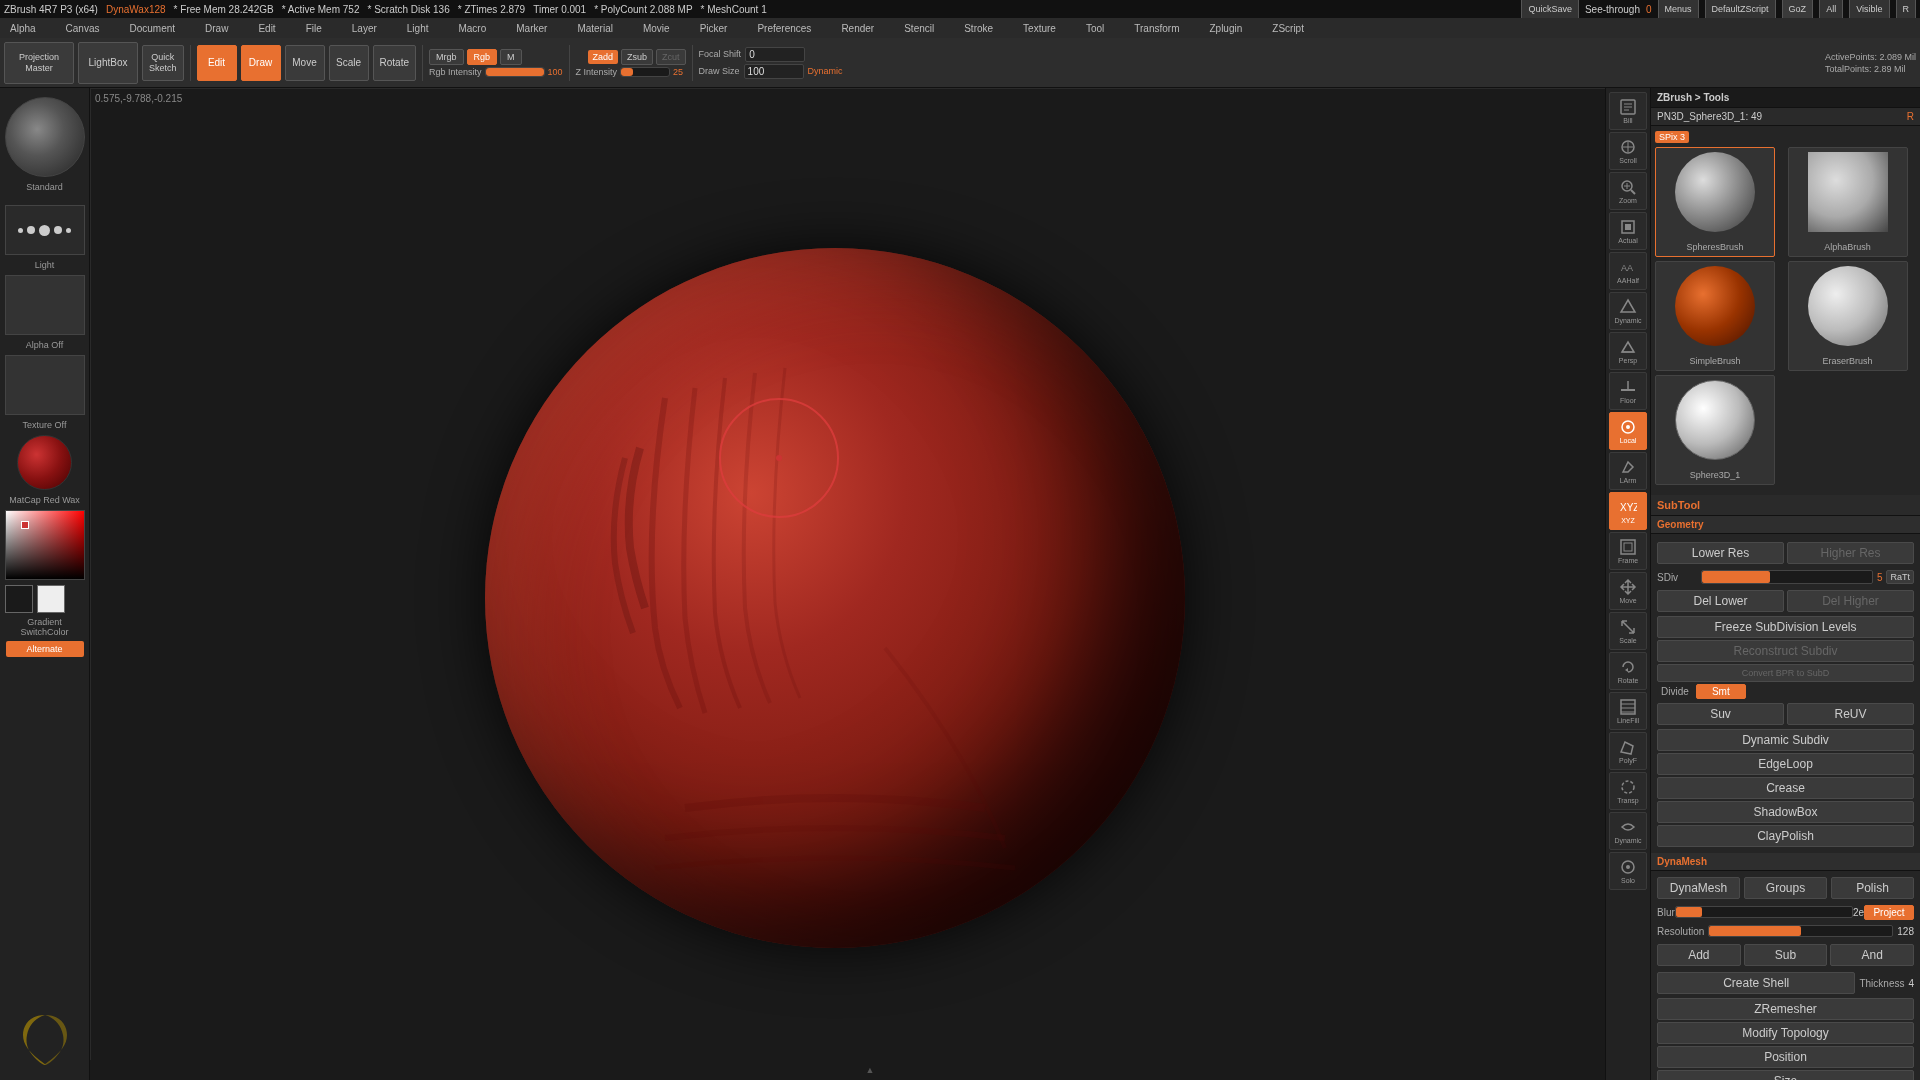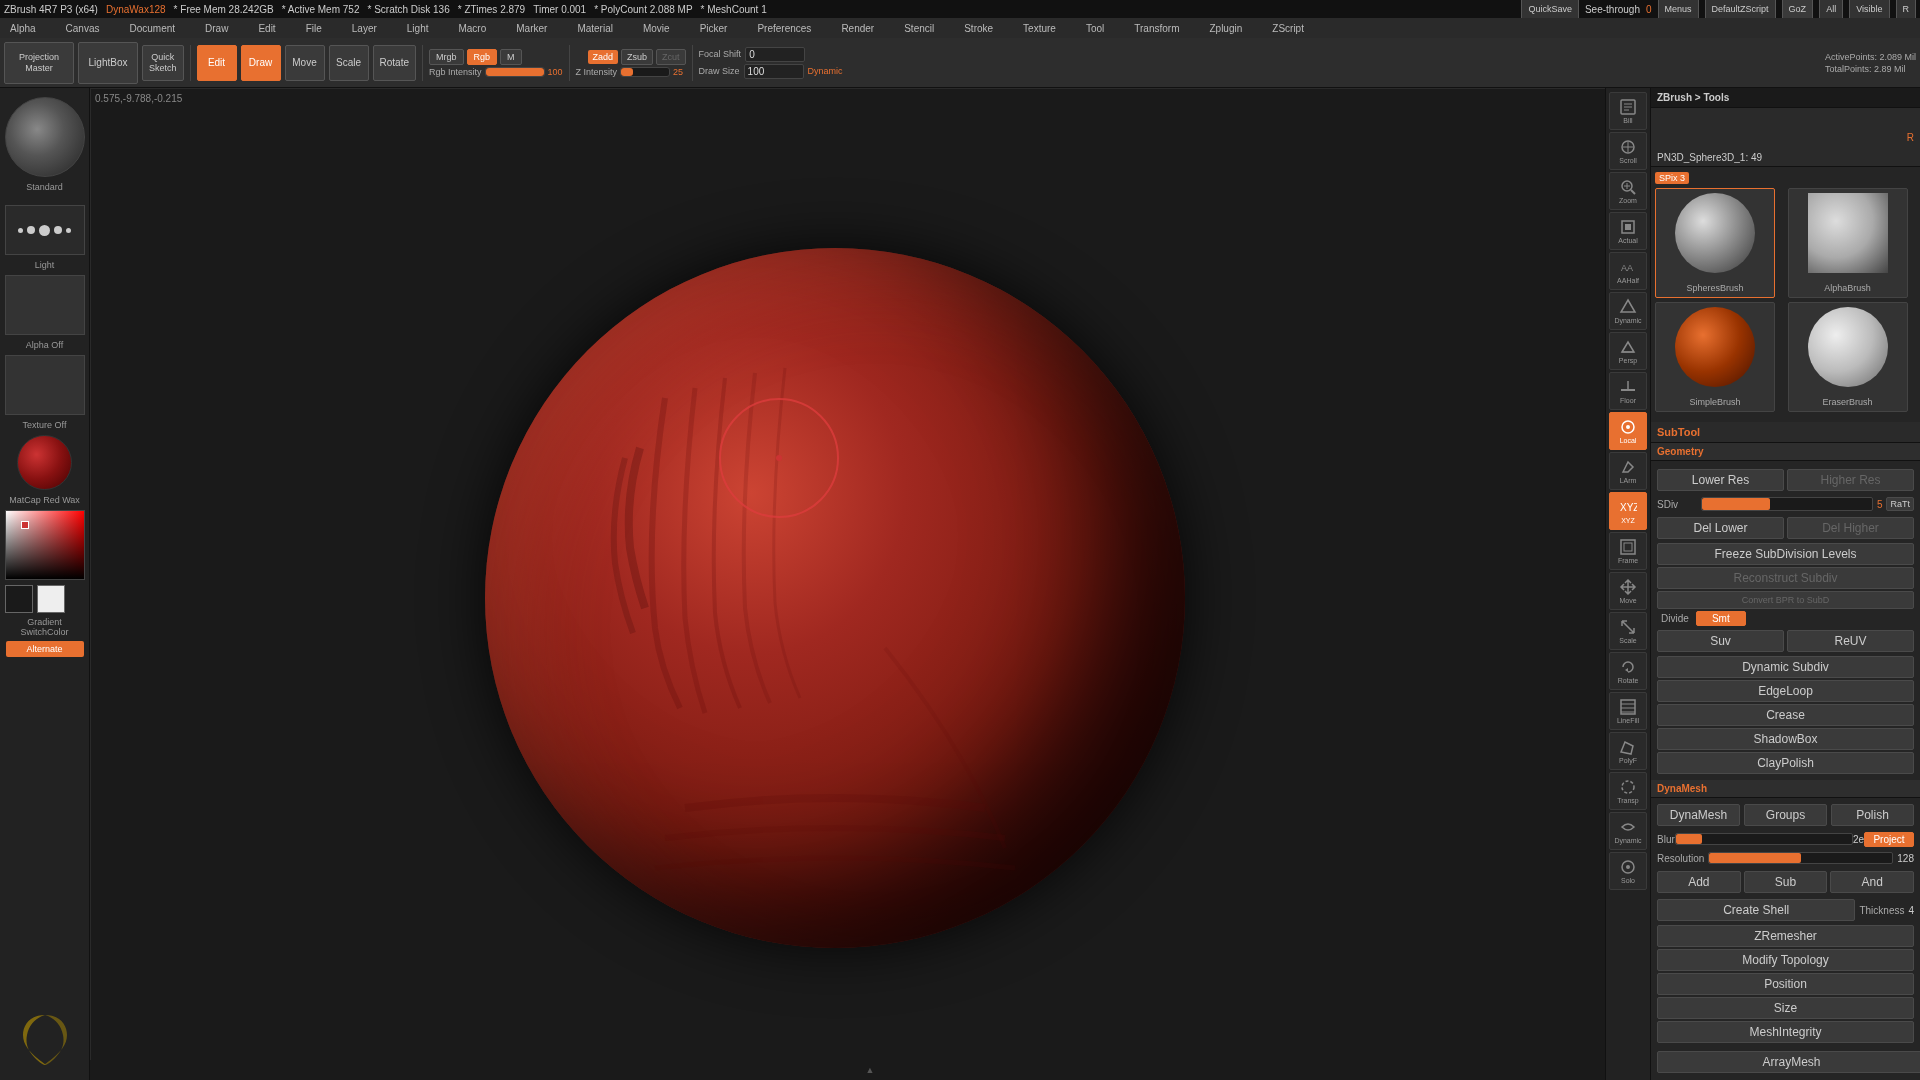--- a/index.html
+++ b/index.html
@@ -917,21 +917,21 @@
     <span style="font-size:7px">Solo</span>
   </div>
 </div>
 
 <div id="right-panel-brushes">
 
   <div style="background:#1a1a1a;padding:4px 6px;display:flex;align-items:center;gap:4px;border-bottom:1px solid #111;">
     <span style="font-size:10px;color:#ccc;font-weight:bold;">ZBrush &gt; Tools</span>
   </div>
   <div style="background:#2a2a2a;padding:3px 6px;border-bottom:1px solid #111;display:flex;align-items:center;justify-content:space-between;">
-    <span style="font-size:10px;color:#ccc;margin-top:41px;">PN3D_Sphere3D_1: 49</span>
+    <span style="font-size:10px;color:#ccc;">PN3D_Sphere3D_1: 49</span>
     <span style="color:#e87030;cursor:pointer;font-size:10px;">R</span>
   </div>
 
   <div style="padding:4px;">
     <div style="background:#e87030;color:#fff;font-size:9px;padding:1px 4px;border-radius:2px;display:inline-block;margin-bottom:4px;">SPix 3</div>
     <div class="brush-grid">
 
       <div class="brush-thumb selected">
         <div style="width:80px;height:80px;border-radius:50%;background:radial-gradient(circle at 35% 35%,#ddd 0%,#888 50%,#333 100%);"></div>
         <span class="brush-name">SpheresBrush</span>
@@ -946,20 +946,24 @@
         <div style="width:80px;height:80px;border-radius:50%;background:radial-gradient(circle at 35% 35%,#e87030 0%,#993300 50%,#441100 100%);"></div>
         <span class="brush-name">SimpleBrush</span>
       </div>
 
       <div class="brush-thumb">
         <div style="width:80px;height:80px;border-radius:50%;background:radial-gradient(circle at 35% 35%,#eee 0%,#bbb 50%,#666 100%);"></div>
         <span class="brush-name">EraserBrush</span>
       </div>
 
 
+      <div class="brush-thumb">
+        <div style="width:80px;height:80px;border-radius:50%;background:radial-gradient(circle at 35% 35%,#fff 0%,#bbb 50%,#555 100%);border:1px solid #666;"></div>
+        <span class="brush-name">Sphere3D_1</span>
+      </div>
     </div>
   </div>
 
   <div class="subtool-title">SubTool</div>
 
   <div class="section-header">Geometry</div>
   <div style="padding:4px 6px;">
     <div class="panel-btn-row">
       <div class="panel-btn" style="flex:1">Lower Res</div>
       <div class="panel-btn" style="flex:1;color:#666">Higher Res</div>

